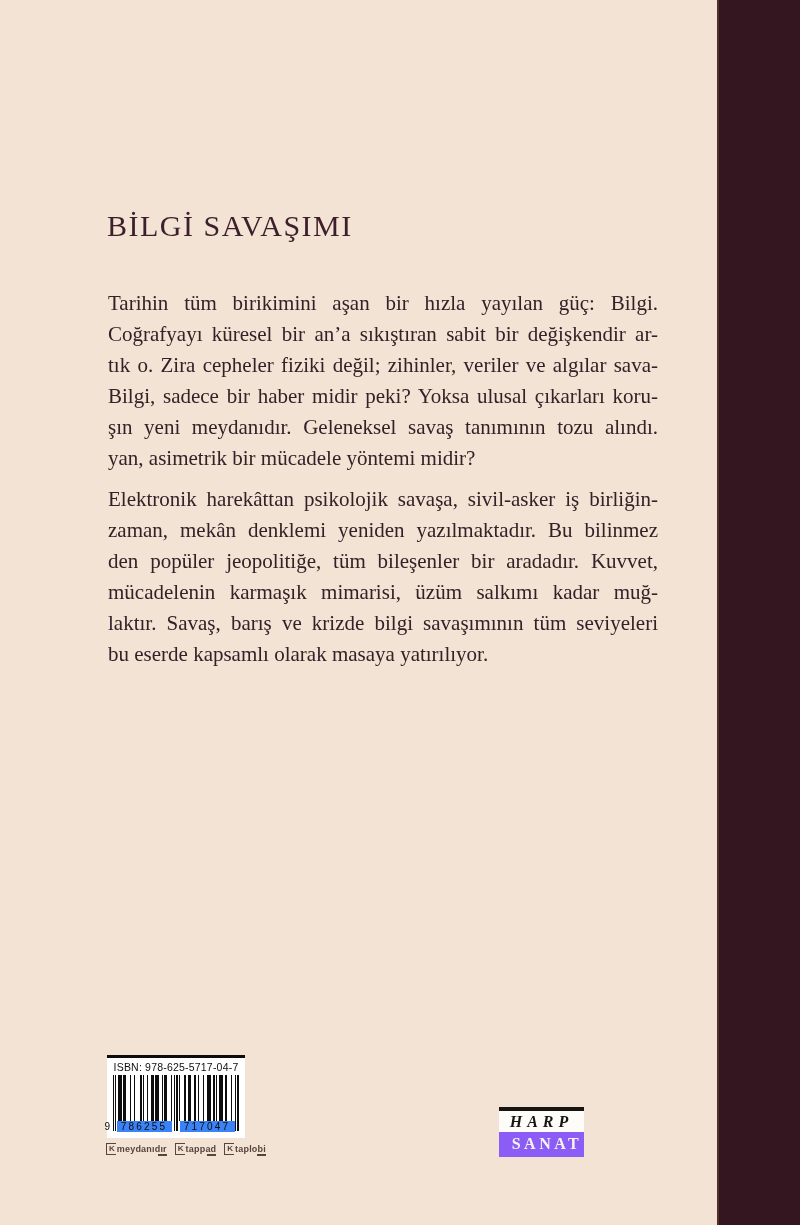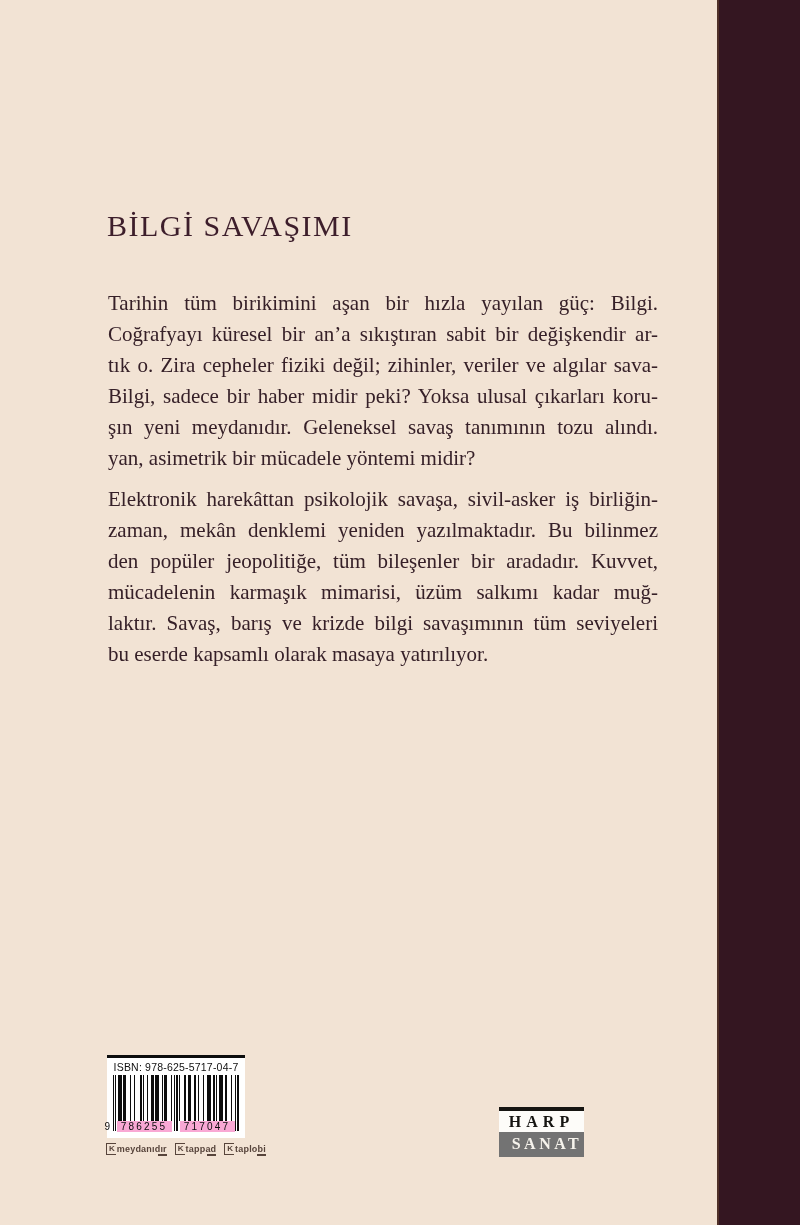--- a/index.html
+++ b/index.html
@@ -61,21 +61,21 @@
   .bars span{flex:none;height:46px;}
   .bars span.guard{height:56px;}
   .bars span.b{background:#0d0d0d;}
   .digit-left{
     position:absolute;left:-8px;bottom:0;
     font-family:"Liberation Sans", sans-serif;
     font-size:10px;color:#0d0d0d;line-height:11px;
   }
   .dg{
     position:absolute;bottom:0;height:11px;
-    background:#f9a8d4;
+    background:#3b82f6;
     font-family:"Liberation Sans", sans-serif;
     font-size:10px;line-height:11px;
     letter-spacing:2.2px;
     text-align:center;color:#0d0d0d;
     white-space:nowrap;overflow:hidden;
   }
   .dg1{left:4px;width:55px;}
   .dg2{left:67px;width:55px;}
 
   
@@ -108,23 +108,24 @@
     font-family:"Liberation Serif", serif;
     text-align:center;
   }
   .pub-top{
     background:#fdfcf9;
     border-top:4px solid #161512;
     color:#161512;
     font-size:16px;font-weight:700;
     letter-spacing:5px;
     padding:2px 0 1px 0;
+    font-style:italic;
   }
   .pub-bottom{
-    background:#737373;
+    background:#8b5cf6;
     color:#f6f3ec;
     font-size:16px;font-weight:700;
     letter-spacing:3.5px;
     padding:3px 0 4px 11px;
   }
 </style>
 </head>
 <body>
 
 <div class="page">

